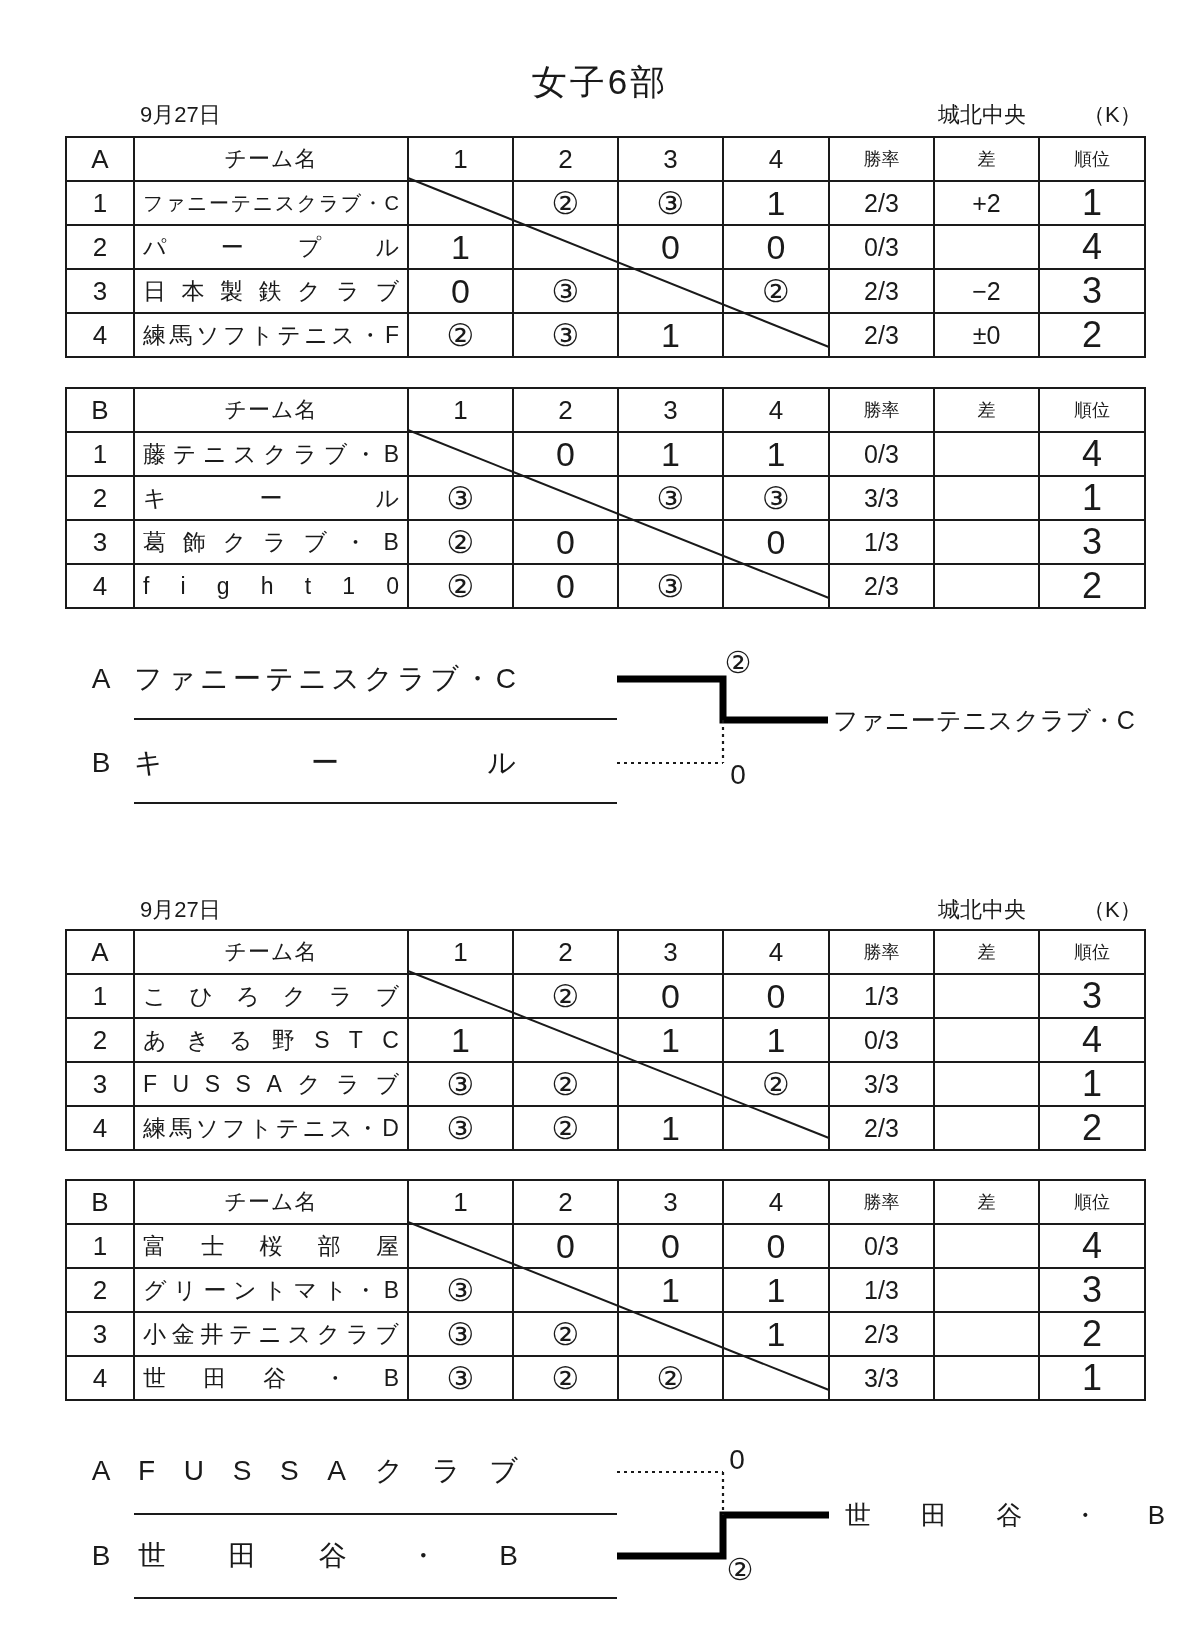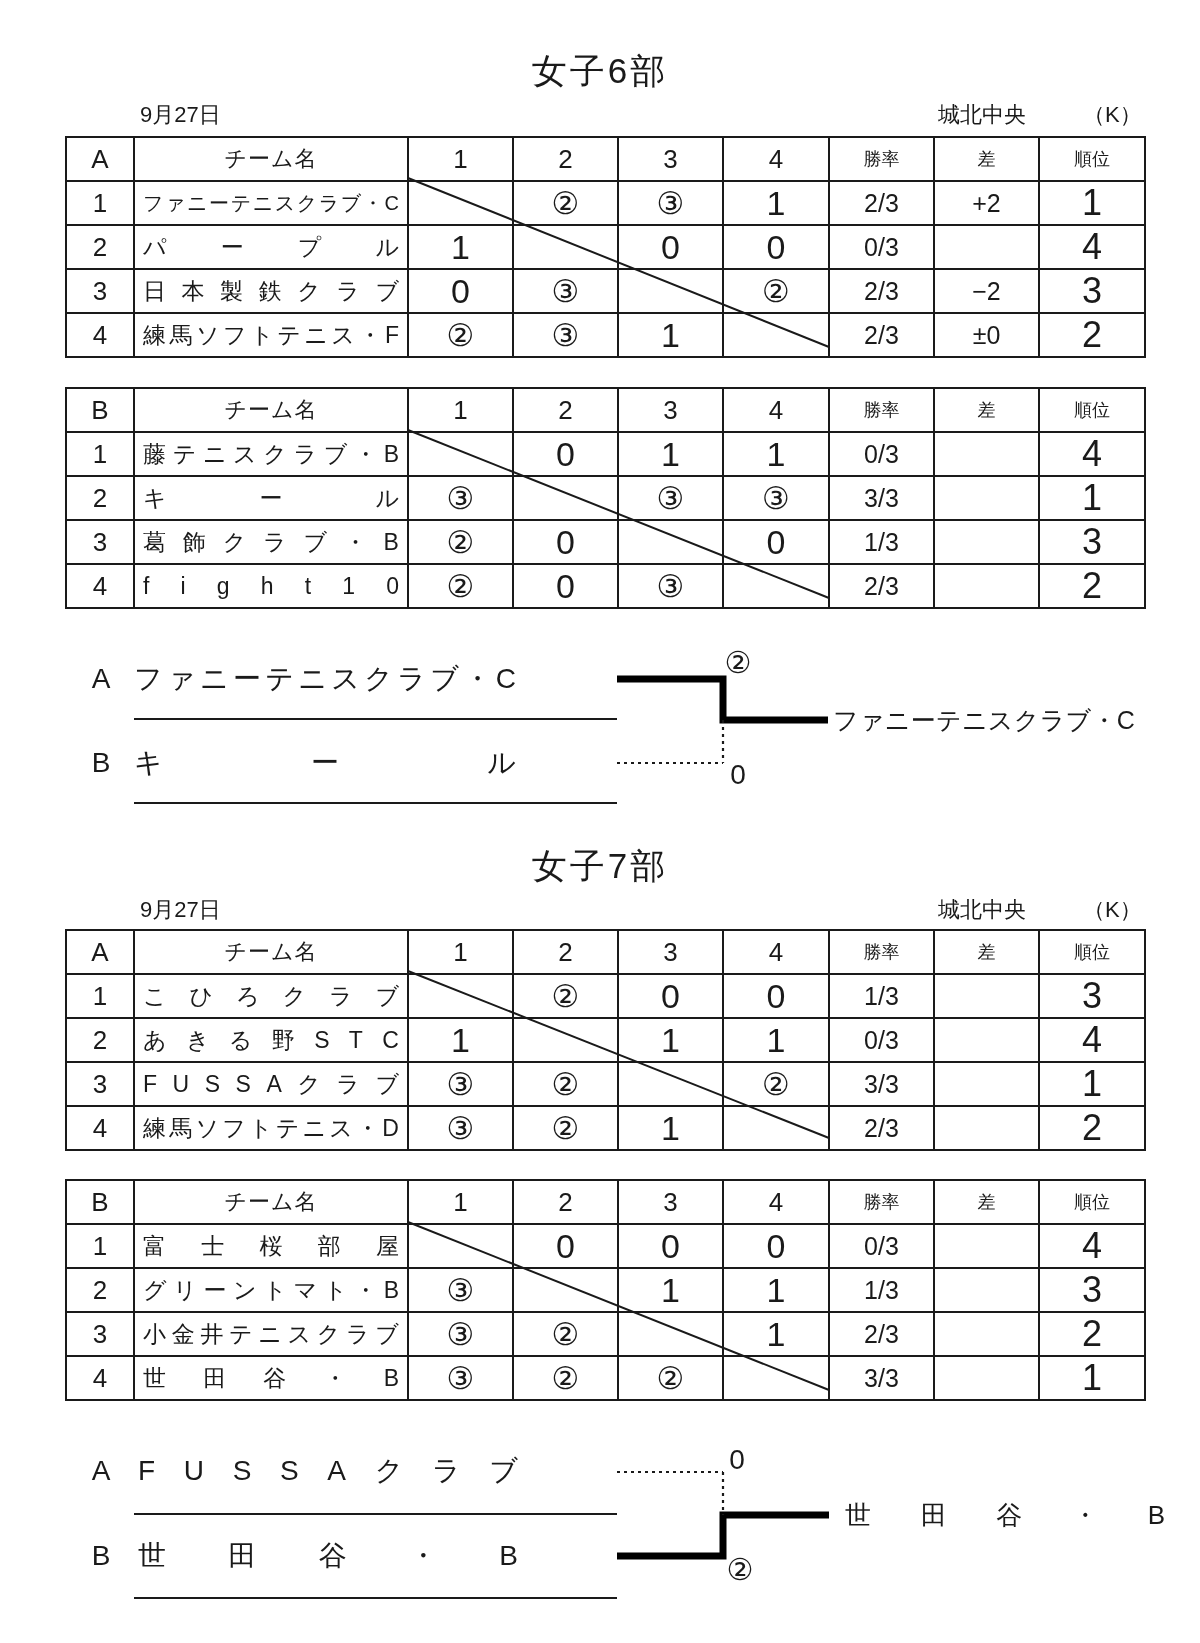--- a/index.html
+++ b/index.html
@@ -4,21 +4,21 @@
 <style>
   html,body{margin:0;padding:0;background:#fff;}
   .page{position:relative;width:1200px;height:1643px;background:#ffffff;overflow:hidden;
         font-family:"Liberation Sans","DejaVu Sans",sans-serif;color:#1a1a1a;}
   .overlay{position:absolute;left:0;top:0;width:1200px;height:1643px;pointer-events:none;}
   .overlay .diag{stroke:#1a1a1a;stroke-width:2;fill:none;}
   .overlay .uline{stroke:#1a1a1a;stroke-width:2;fill:none;}
   .overlay .thick{stroke:#000;stroke-width:7;fill:none;}
   .overlay .dot{stroke:#1a1a1a;stroke-width:2.2;fill:none;stroke-dasharray:3 4;}
 
-  .sec-title{position:absolute;left:0;width:100%;text-align:center;font-size:35px;line-height:38px;letter-spacing:3px;}
+  .sec-title{position:absolute;left:0;width:100%;text-align:center;font-size:35px;line-height:38px;letter-spacing:3px;margin-top:11px;}
   .meta{position:absolute;font-size:22px;line-height:26px;white-space:nowrap;}
 
   table.grid{position:absolute;border-collapse:collapse;table-layout:fixed;width:1079px;background:transparent;}
   .grid th,.grid td{border:2px solid #1a1a1a;padding:0;height:42px;text-align:center;vertical-align:middle;font-weight:normal;overflow:hidden;}
   .h-letter{font-size:26px;}
   .h-name{font-size:22px;letter-spacing:1px;}
   .h-col{font-size:26px;}
   .h-small{font-size:18px;}
   .c-num{font-size:26px;}
   .c-score{font-size:34px;}
@@ -307,21 +307,20 @@
       <span>テ</span>
       <span>ニ</span>
       <span>ス</span>
       <span>ク</span>
       <span>ラ</span>
       <span>ブ</span>
       <span>・</span>
       <span>C</span>
     </div>
 
-  <div class="sec-title" style="top:847px;">女子7部</div>
   <div class="meta" style="left:140px;top:897px;">9月27日</div>
   <div class="meta" style="left:938px;top:897px;">城北中央</div>
   <div class="meta" style="left:1083px;top:897px;">（K）</div>
 
   <table class="grid" style="left:65px;top:929px;">
     <colgroup>
         <col style="width:68px">
         <col style="width:274px">
         <col style="width:105px">
         <col style="width:105px">

